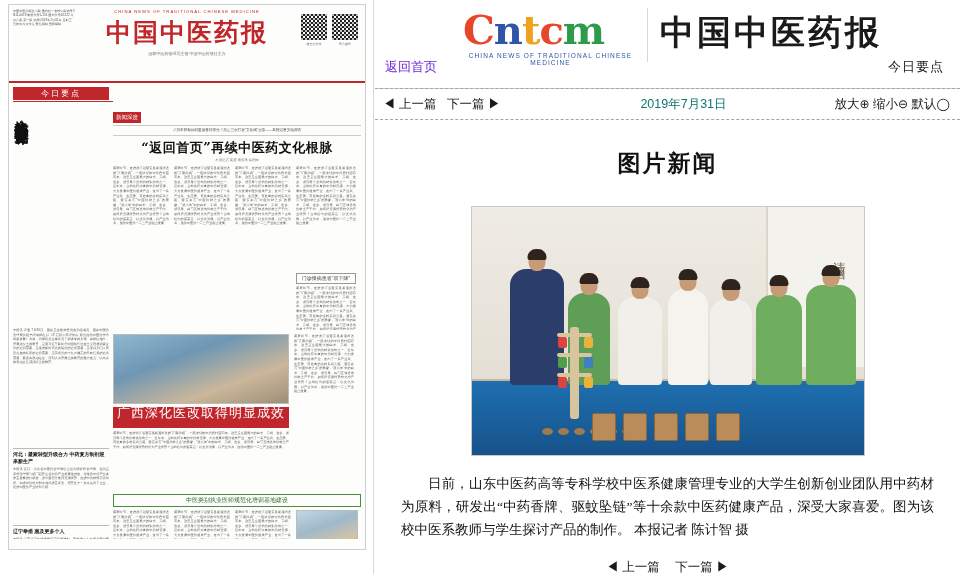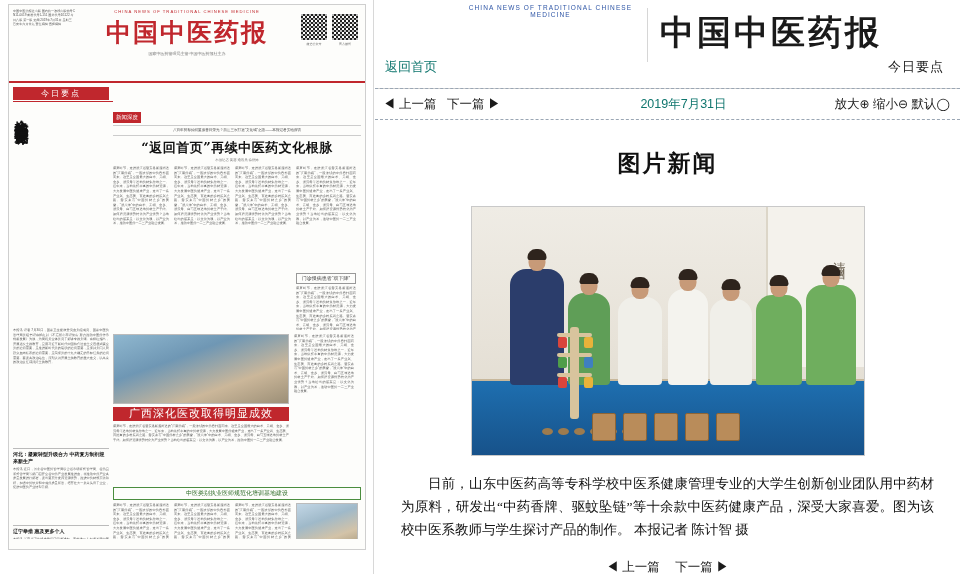--- a/index.html
+++ b/index.html
@@ -177,22 +177,22 @@
   }
   .photo {
     background: linear-gradient(160deg,#8fb7cf 0%, #6f97b4 35%, #cbb79a 70%, #9c8f77 100%);
     border: 1px solid #bbb;
   }
   .photo2 {
     background: linear-gradient(160deg,#c3d7e6 0%, #9fb9c9 40%, #d3c3a8 75%, #b0a184 100%);
     border: 1px solid #bbb;
   }
   .cap-red {
-    background: #c0272d; color: #fff; font-size: 11px; text-align: center;
-    line-height: 12px; height: 14px; letter-spacing: 1px;
+    background: #c0272d; color: #fff; font-size: 13px; text-align: center;
+    line-height: 12px; height: 21px; letter-spacing: 1px;
   }
   .box-green {
     border: 1px solid #4a8d3e; color: #2d6b26; font-size: 6px;
     text-align: center; line-height: 11px; height: 11px;
   }
   .box-gray {
     border: 1px solid #999; font-size: 5px; text-align: center;
     line-height: 9px; height: 9px; color: #444;
   }
 
@@ -278,21 +278,21 @@
     font-family: "DejaVu Serif", serif;
     font-size: 34px;
     font-weight: bold;
     color: #1a1a1a;
     letter-spacing: 3px;
   }
   #home-link {
     position: absolute;
     left: 10px; top: 58px;
     font-size: 13px;
-    color: #0f766e;
+    color: #6d28d9;
     cursor: pointer;
   }
   #layout-nav {
     position: absolute;
     right: 16px; top: 58px;
     font-size: 13px;
     color: #222;
     letter-spacing: 1px;
     cursor: pointer;
   }
@@ -500,20 +500,23 @@
       </div>
 
     </div>
 
   </div>
 
   <div id="right-panel">
 
     <div id="site-header">
       <div id="logo-cntcm">
+        <div class="glyphs">
+          <span class="gl-c1">C</span><span class="gl-n">n</span><span class="gl-t">t</span><span class="gl-c2">c</span><span class="gl-m">m</span>
+        </div>
         <div class="sub">CHINA NEWS OF TRADITIONAL CHINESE MEDICINE</div>
       </div>
       <div id="logo-divider"></div>
       <div id="site-name">中国中医药报</div>
       <div id="home-link">返回首页</div>
       <div id="layout-nav">今日要点</div>
     </div>
 
     <div id="toolbar">
       <div id="nav-prev">◀ 上一篇</div>

